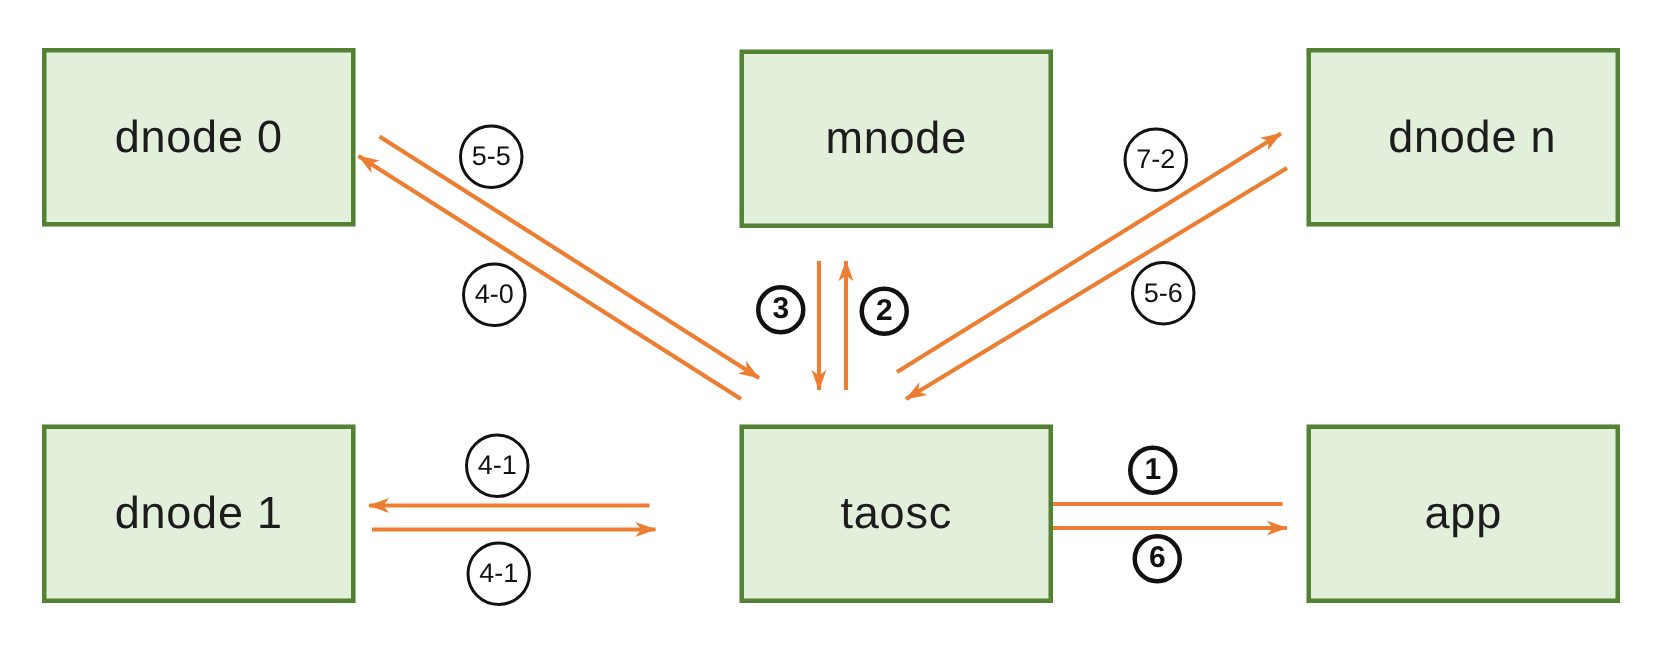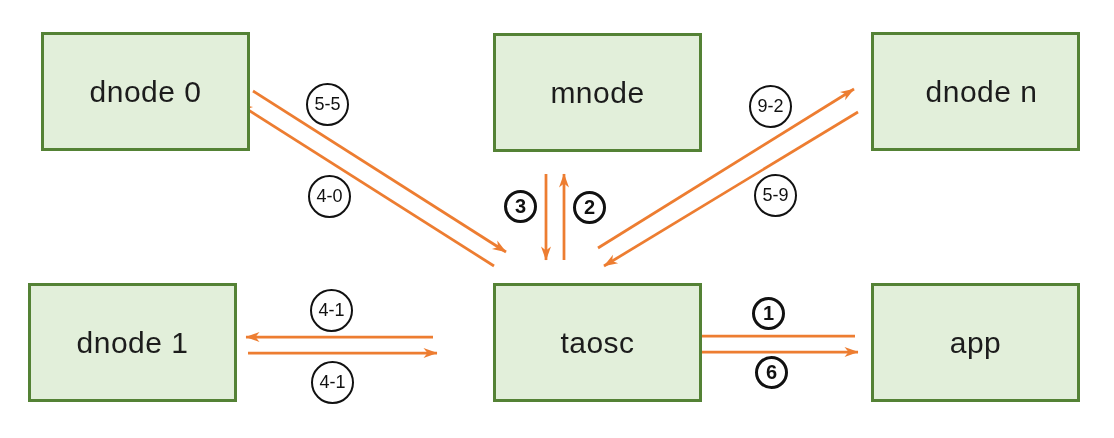--- a/index.html
+++ b/index.html
@@ -31,21 +31,21 @@
     height: 119px;
     background: var(--node-fill);
     border: 3px solid var(--node-border);
     display: flex;
     align-items: center;
     justify-content: center;
     font-size: 30px;
     color: var(--text);
     letter-spacing: 0.5px;
   }
-  .node-dnode0 { left: 28px;  top: 32px; margin-left: 13px;  }
+  .node-dnode0 { left: 28px;  top: 32px;  }
   .node-mnode  { left: 449px; top: 33px; margin-left: 44px;  }
   .node-dnoden { left: 871px; top: 32px; padding-left: 12px;  }
   .node-dnode1 { left: 28px;  top: 283px; text-align: right; }
   .node-taosc  { left: 449px; top: 283px; margin-left: 44px; }
   .node-app    { left: 871px; top: 283px; }
 
   .edge-label {
     position: absolute;
     background: #ffffff;
     border: 2.5px solid var(--ring);
@@ -114,20 +114,20 @@
   <div class="node node-mnode">mnode</div>
   <div class="node node-dnoden">dnode n</div>
   <div class="node node-dnode1">dnode 1</div>
   <div class="node node-taosc">taosc</div>
   <div class="node node-app">app</div>
 
   <div class="edge-label pair lbl-50">5-5</div>
   <div class="edge-label pair lbl-40">4-0</div>
   <div class="edge-label pair lbl-41">4-1</div>
   <div class="edge-label pair lbl-51">4-1</div>
-  <div class="edge-label pair lbl-42">9-2</div>
-  <div class="edge-label pair lbl-52">5-9</div>
+  <div class="edge-label pair lbl-42">7-2</div>
+  <div class="edge-label pair lbl-52">5-6</div>
   <div class="edge-label digit lbl-3">3</div>
   <div class="edge-label digit lbl-2">2</div>
   <div class="edge-label digit lbl-1">1</div>
   <div class="edge-label digit lbl-6">6</div>
 
 </div>
 
 </body></html>

